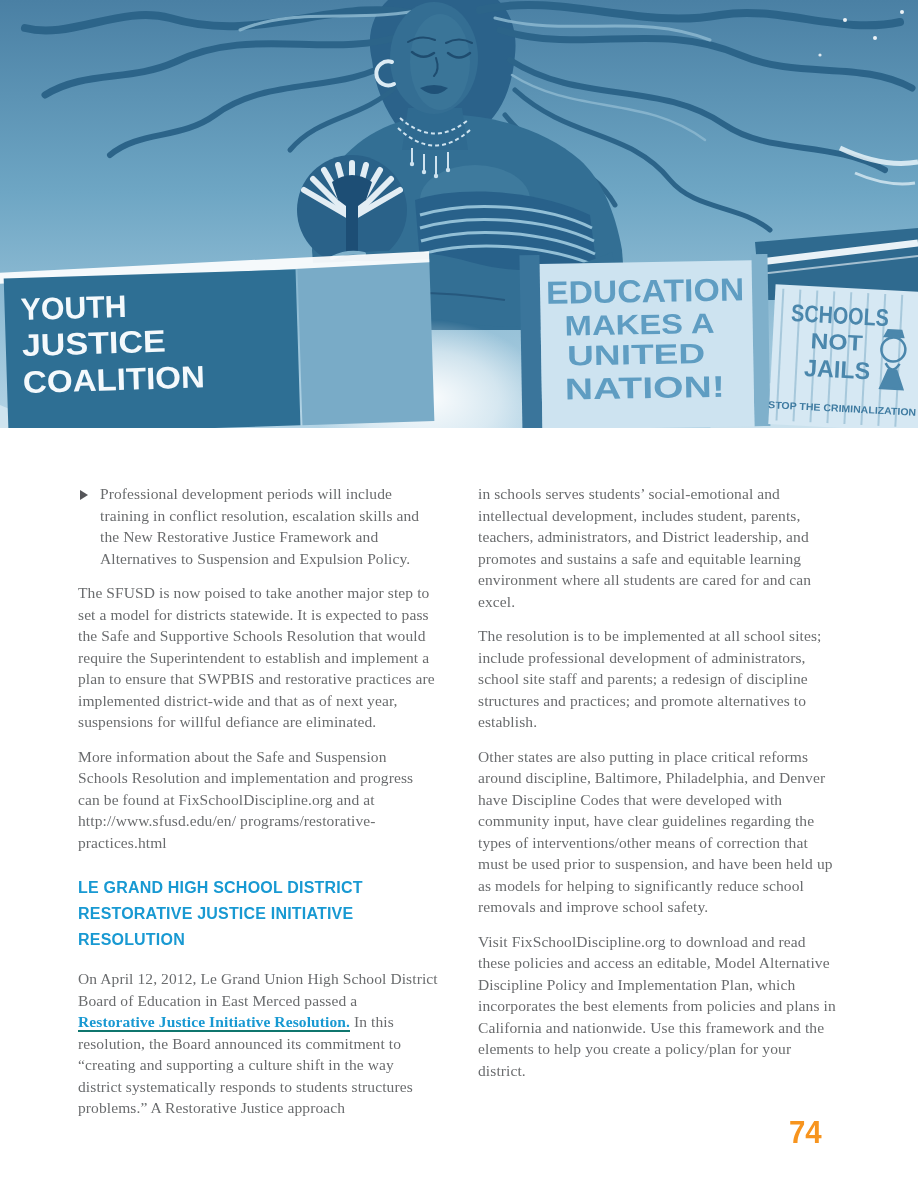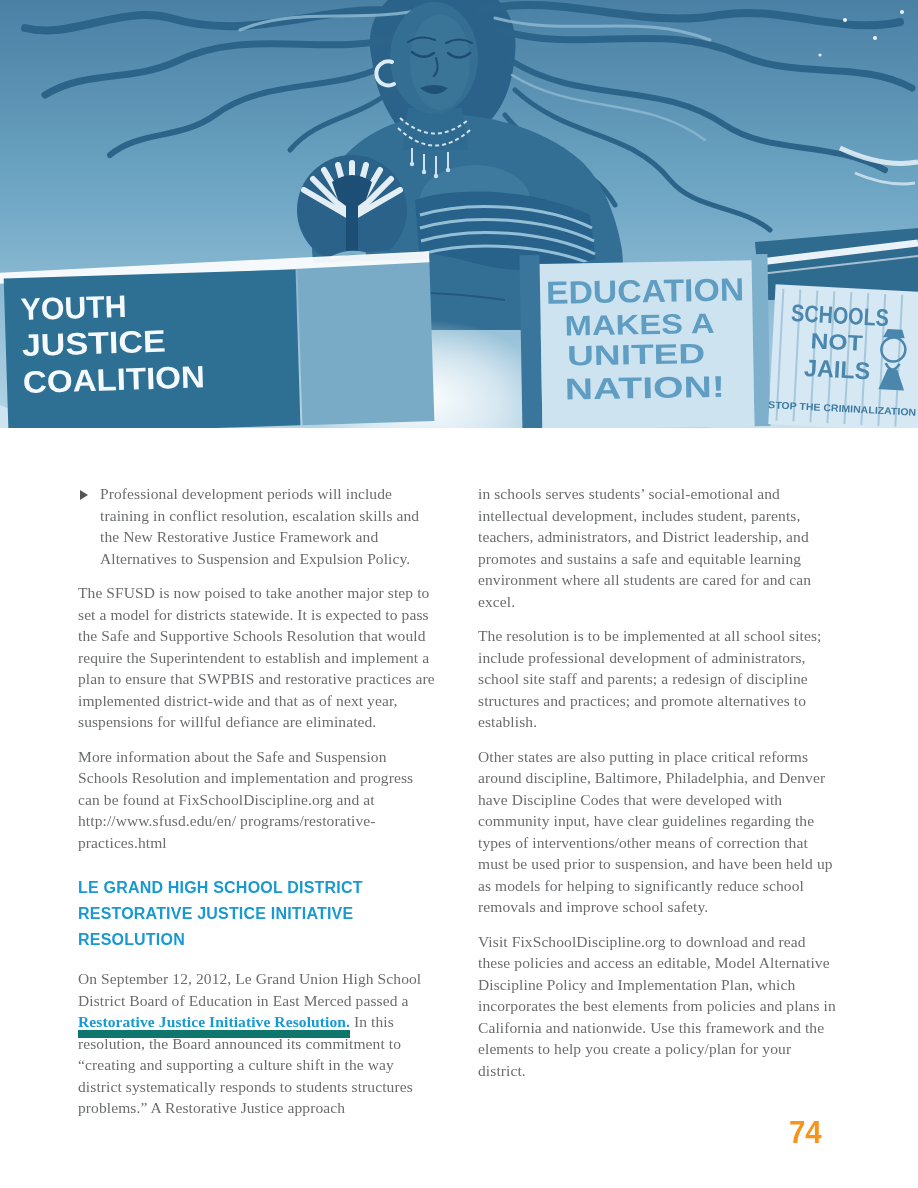--- a/index.html
+++ b/index.html
@@ -27,21 +27,21 @@
     margin:22px 0 15px 0;
     font-family:"Liberation Sans", sans-serif;
     font-weight:700;
     font-size:16px;line-height:26px;
     color:#1899d2;
     letter-spacing:.2px;
   }
   .inline-link{
     color:#1899d2;font-weight:700;
     text-decoration:none;
-    border-bottom:8px solid #0f766e;
+    border-bottom:2px solid #0f766e;
     cursor:pointer;
   }
   .page-number{
     position:absolute;left:789px;top:1114px;
     font-family:"Liberation Sans", sans-serif;
     font-weight:700;font-size:32px;line-height:36px;
     color:#f7941e;
     transform:scaleX(.92);transform-origin:left center;
   }
   .banner text{font-family:"Liberation Sans", sans-serif;font-weight:700;}
@@ -213,21 +213,21 @@
   </svg>
 
   <div class="col col-left">
     <div class="bullet-item">
       <span class="bullet-tri"></span>
       <div class="bullet-text">Professional development periods will include training in conflict resolution, escalation skills and the New Restorative Justice Framework and Alternatives to Suspension and Expulsion Policy.</div>
     </div>
     <p>The SFUSD is now poised to take another major step to set a model for districts statewide.  It is expected to pass the Safe and Supportive Schools Resolution that would require the Superintendent to establish and implement a plan to ensure that SWPBIS and restorative practices are implemented district-wide and that as of next year, suspensions for willful defiance are eliminated.</p>
     <p>More information about the Safe and Suspension Schools Resolution and implementation and progress can be found at FixSchoolDiscipline.org and at http://www.sfusd.edu/en/ programs/restorative-practices.html</p>
     <h2 class="section-heading">LE GRAND HIGH SCHOOL DISTRICT RESTORATIVE JUSTICE INITIATIVE RESOLUTION</h2>
-    <p><span>On September 12, 2012, Le Grand Union High School District Board of Education in East Merced passed a</span>
+    <p><span>On April 12, 2012, Le Grand Union High School District Board of Education in East Merced passed a</span>
       <a class="inline-link">Restorative Justice Initiative Resolution.</a>
       <span>In this resolution, the Board announced its commitment to “creating and supporting a culture shift in the way district systematically responds to students structures problems.”  A Restorative Justice approach</span></p>
   </div>
 
   <div class="col col-right">
     <p>in schools serves students’ social-emotional and intellectual development, includes student, parents, teachers, administrators, and District leadership, and promotes and sustains a safe and equitable learning environment where all students are cared for and can excel.</p>
     <p>The resolution is to be implemented at all school sites; include professional development of administrators, school site staff and parents; a redesign of discipline structures and practices; and promote alternatives to establish.</p>
     <p>Other states are also putting in place critical reforms around discipline, Baltimore, Philadelphia, and Denver have Discipline Codes that were developed with community input, have clear guidelines regarding the types of interventions/other means of correction that must be used prior to suspension, and have been held up as models for helping to significantly reduce school removals and improve school safety.</p>
     <p>Visit FixSchoolDiscipline.org to download and read these policies and access an editable, Model Alternative Discipline Policy and Implementation Plan, which incorporates the best elements from policies and plans in California and nationwide.  Use this framework and the elements to help you create a policy/plan for your district.</p>
   </div>

